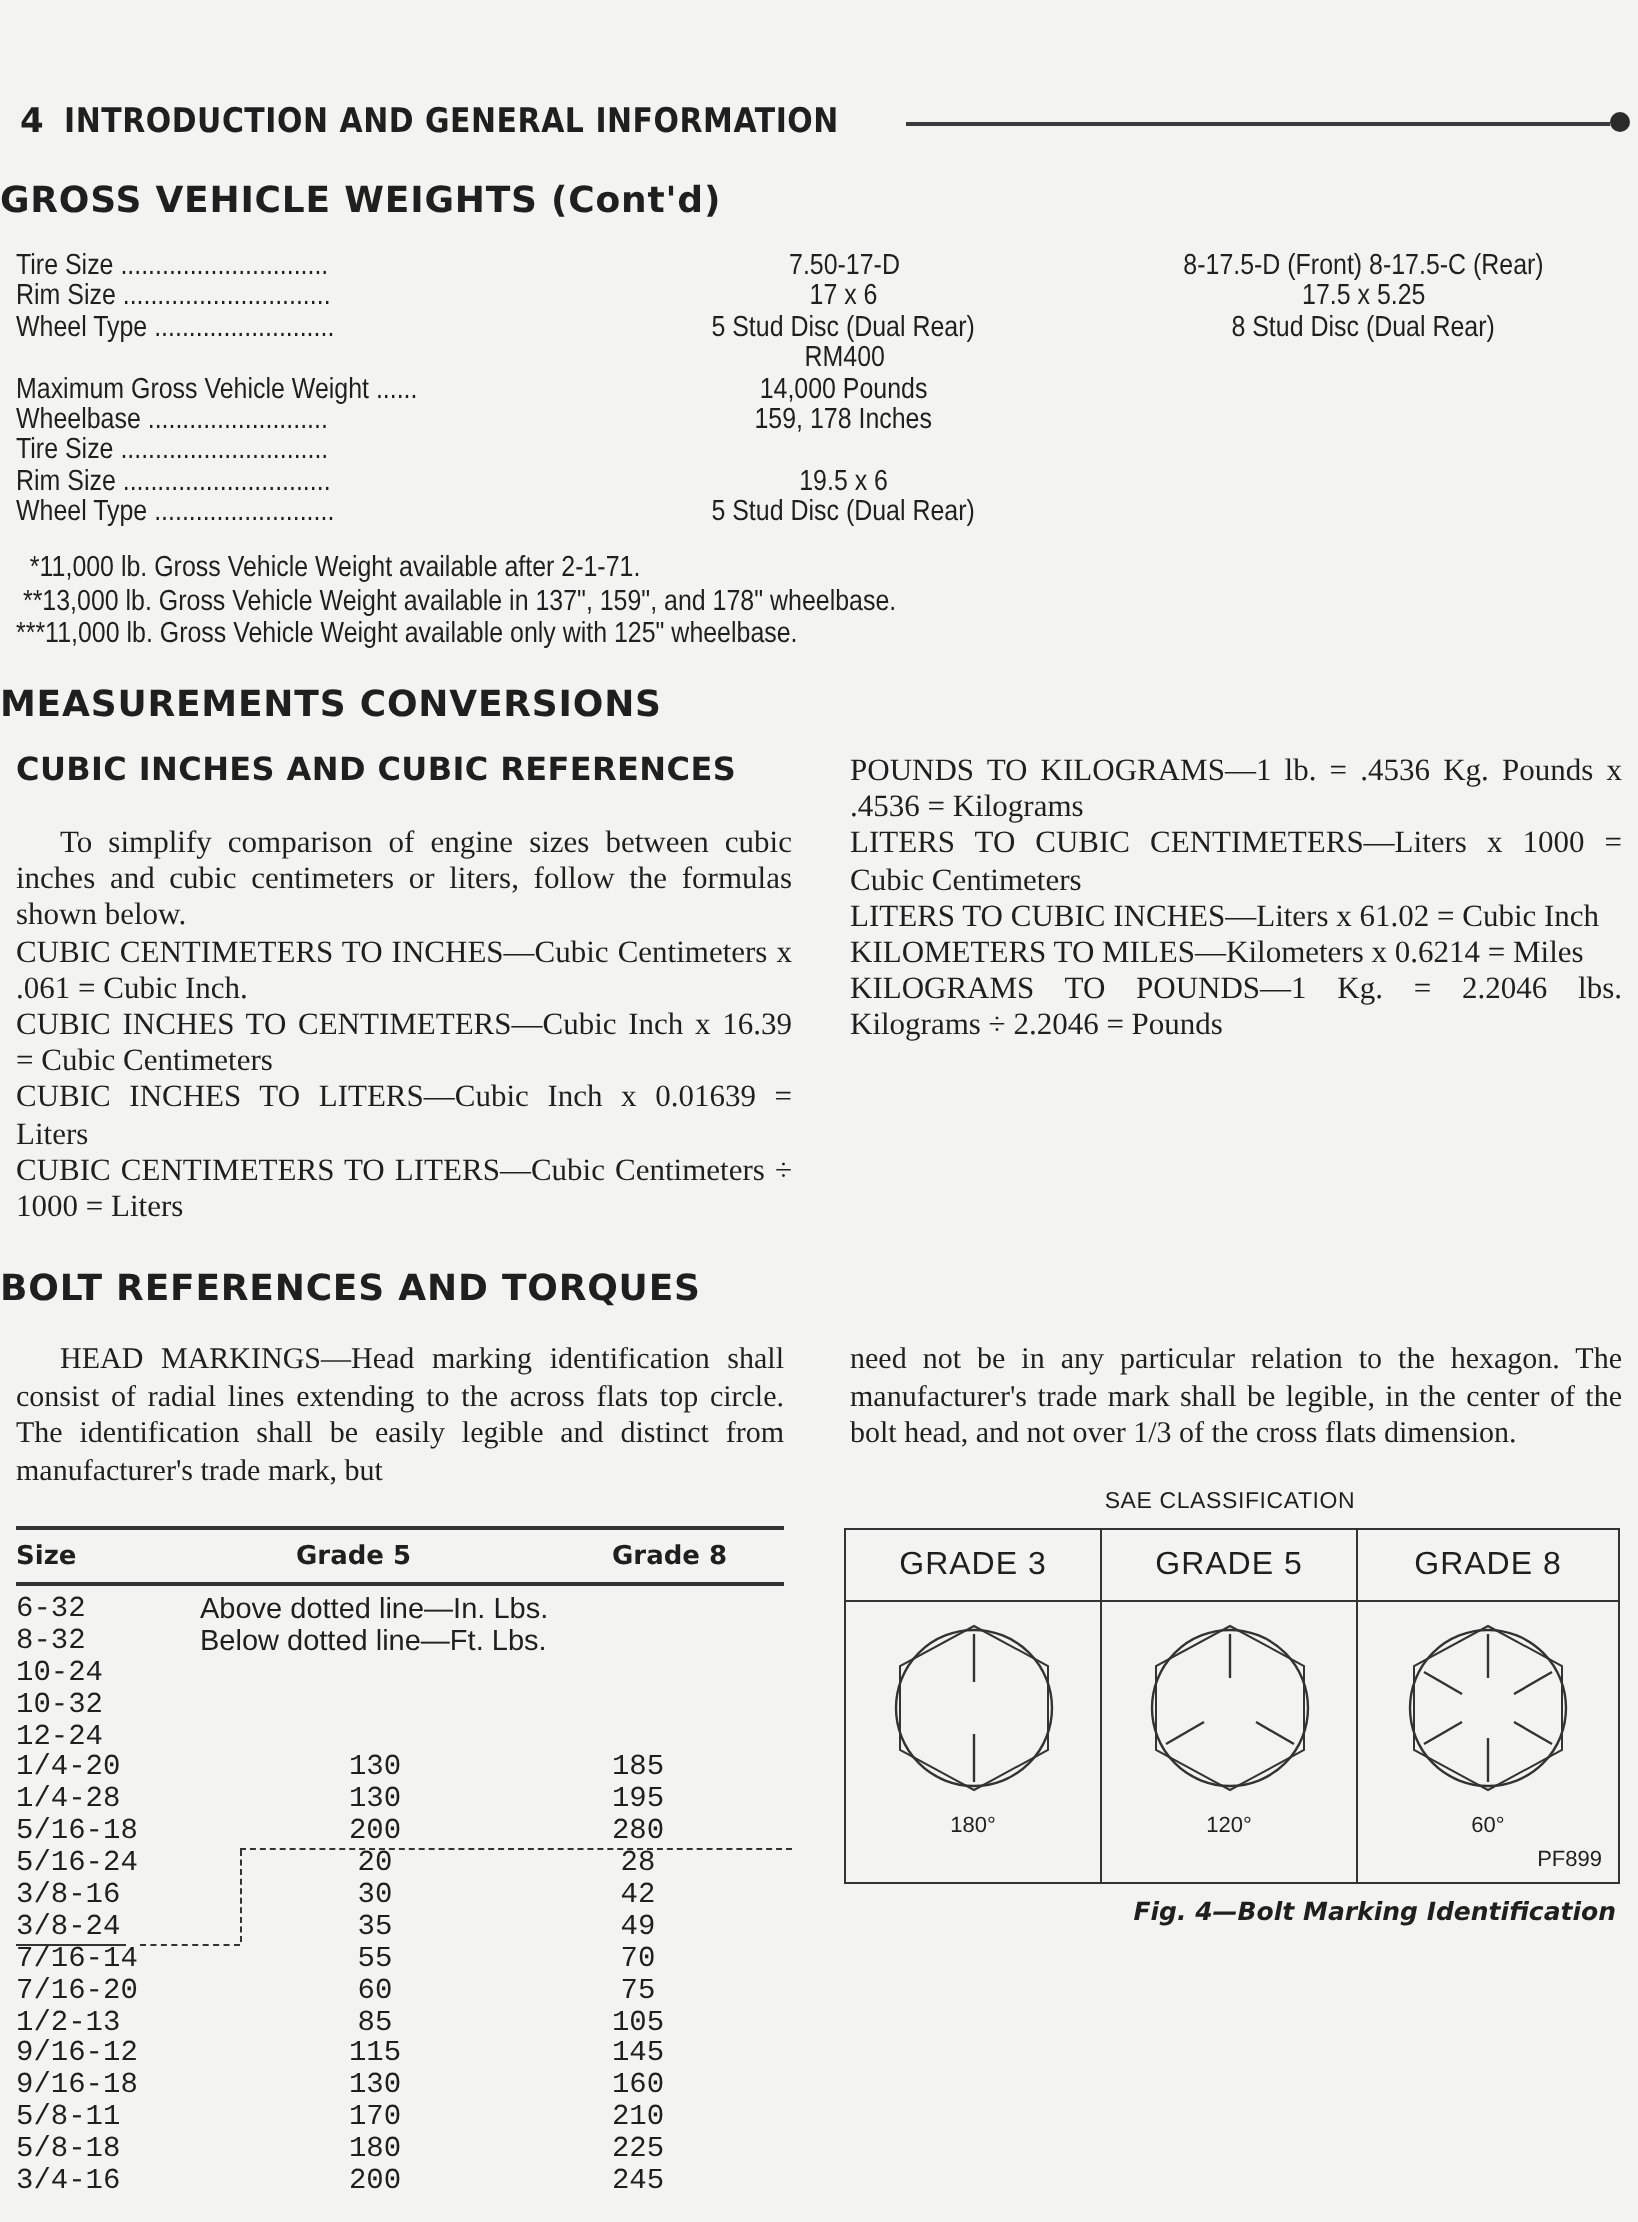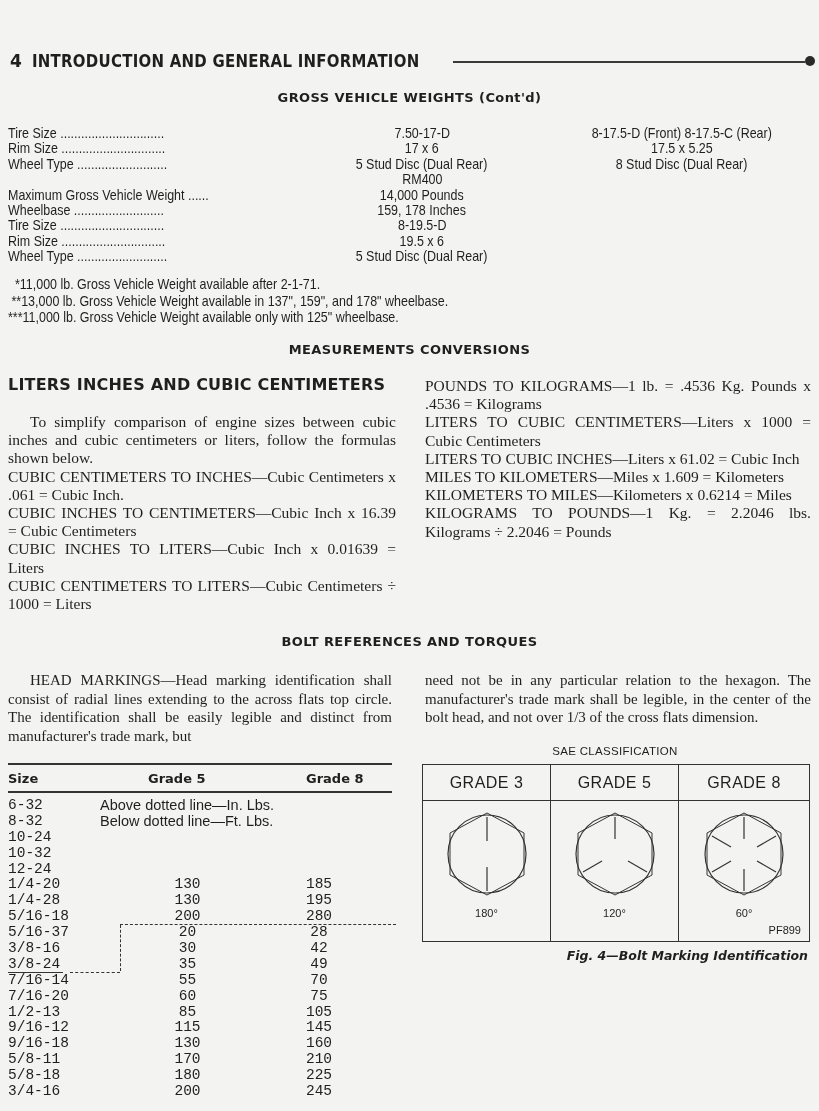--- a/index.html
+++ b/index.html
@@ -13,21 +13,21 @@
   .abs { position: absolute; }
   .sans-b { font-family: "DejaVu Sans", sans-serif; font-weight: bold; }
 
   
   .page-header { left: 10px; top: 50px; width: 809px; height: 22px; display: flex; align-items: center; }
   .page-header .num { font-size: 17px; margin-right: 10px; letter-spacing: 0.3px; }
   .page-header .title { font-size: 17px; letter-spacing: 0.3px; white-space: nowrap; transform: scaleX(0.88); transform-origin: left center; }
   .page-header .rule { position: absolute; left: 443px; right: 14px; top: 11px; height: 2px; background: #3a3a3a; }
   .page-header .dot { position: absolute; right: 4px; top: 6px; width: 10px; height: 10px; border-radius: 50%; background: #2a2a2a; }
 
-  .section-title { font-size: 13px; text-align: center; white-space: nowrap; letter-spacing: 0.4px; }
+  .section-title { font-size: 18px; text-align: left; white-space: nowrap; letter-spacing: 0.4px; }
 
   
   .spec { font-size: 14.5px; line-height: 15.4px; white-space: nowrap; }
   .spec .label { position: absolute; left: 8px; }
   .spec .v1 { position: absolute; text-align: center; width: 260px; left: 292px; }
   .spec .v2 { position: absolute; text-align: center; width: 240px; left: 562px; }
   .cond-text { display: inline-block; transform: scaleX(0.86); transform-origin: center; }
   .cond-left { display: inline-block; transform: scaleX(0.86); transform-origin: left center; }
 
   .footnotes { left: 8px; top: 276px; font-size: 14.5px; line-height: 16.5px; white-space: nowrap; }
@@ -97,55 +97,53 @@
   <div class="abs" style="top:61.6px;width:819px;height:16px;">
     <span class="label"><span class="cond-left">Maximum Gross Vehicle Weight ......</span></span>
     <span class="v1"><span class="cond-text">14,000 Pounds</span></span>
   </div>
   <div class="abs" style="top:77px;width:819px;height:16px;">
     <span class="label"><span class="cond-left">Wheelbase ..........................</span></span>
     <span class="v1"><span class="cond-text">159, 178 Inches</span></span>
   </div>
   <div class="abs" style="top:92.4px;width:819px;height:16px;">
     <span class="label"><span class="cond-left">Tire Size ..............................</span></span>
-    <span class="v1"><span class="cond-text">8-19.5-D</span></span>
   </div>
   <div class="abs" style="top:107.8px;width:819px;height:16px;">
     <span class="label"><span class="cond-left">Rim Size ..............................</span></span>
     <span class="v1"><span class="cond-text">19.5 x 6</span></span>
   </div>
   <div class="abs" style="top:123.2px;width:819px;height:16px;">
     <span class="label"><span class="cond-left">Wheel Type ..........................</span></span>
     <span class="v1"><span class="cond-text">5 Stud Disc (Dual Rear)</span></span>
   </div>
 </div>
 
 <div class="abs footnotes">
   <div style="white-space:pre;"><span class="cond-left">  *11,000 lb. Gross Vehicle Weight available after 2-1-71.</span></div>
   <div style="white-space:pre;"><span class="cond-left"> **13,000 lb. Gross Vehicle Weight available in 137", 159", and 178" wheelbase.</span></div>
   <div style="white-space:pre;"><span class="cond-left">***11,000 lb. Gross Vehicle Weight available only with 125" wheelbase.</span></div>
 </div>
 
 <div class="abs section-title sans-b" style="left:0;width:819px;top:342px;">MEASUREMENTS CONVERSIONS</div>
 
-<div class="abs sub-title sans-b">LITERS INCHES AND CUBIC CENTIMETERS</div>
+<div class="abs sub-title sans-b">CUBIC INCHES AND CUBIC REFERENCES</div>
 
 <div class="abs col-text" style="left:8px;top:413px;width:388px;">
   <p class="indent">To simplify comparison of engine sizes between cubic inches and cubic centimeters or liters, follow the formulas shown below.</p>
   <p>CUBIC CENTIMETERS TO INCHES—Cubic Centimeters x .061 = Cubic Inch.</p>
   <p>CUBIC INCHES TO CENTIMETERS—Cubic Inch x 16.39 = Cubic Centimeters</p>
   <p>CUBIC INCHES TO LITERS—Cubic Inch x 0.01639 = Liters</p>
   <p>CUBIC CENTIMETERS TO LITERS—Cubic Centimeters ÷ 1000 = Liters</p>
 </div>
 
 <div class="abs col-text" style="left:425px;top:377px;width:386px;">
   <p>POUNDS TO KILOGRAMS—1 lb. = .4536 Kg. Pounds x .4536 = Kilograms</p>
   <p>LITERS TO CUBIC CENTIMETERS—Liters x 1000 = Cubic Centimeters</p>
   <p>LITERS TO CUBIC INCHES—Liters x 61.02 = Cubic Inch</p>
-  <p>MILES TO KILOMETERS—Miles x 1.609 = Kilometers</p>
   <p>KILOMETERS TO MILES—Kilometers x 0.6214 = Miles</p>
   <p>KILOGRAMS TO POUNDS—1 Kg. = 2.2046 lbs. Kilograms ÷ 2.2046 = Pounds</p>
 </div>
 
 <div class="abs section-title sans-b" style="left:0;width:819px;top:634px;">BOLT REFERENCES AND TORQUES</div>
 
 <div class="abs col-text" style="left:8px;top:671px;width:384px;font-size:15px;line-height:18.6px;">
   <p class="indent">HEAD MARKINGS—Head marking identification shall consist of radial lines extending to the across flats top circle. The identification shall be easily legible and distinct from manufacturer's trade mark, but</p>
 </div>
 <div class="abs col-text" style="left:425px;top:671px;width:386px;font-size:15px;line-height:18.6px;">
@@ -197,21 +195,21 @@
         <span class="c1">1/4-28</span>
         <span class="c2">130</span>
         <span class="c3">195</span>
       </div>
     <div class="trow">
         <span class="c1">5/16-18</span>
         <span class="c2">200</span>
         <span class="c3">280</span>
       </div>
     <div class="trow">
-        <span class="c1">5/16-37</span>
+        <span class="c1">5/16-24</span>
         <span class="c2">20</span>
         <span class="c3">28</span>
       </div>
     <div class="trow">
         <span class="c1">3/8-16</span>
         <span class="c2">30</span>
         <span class="c3">42</span>
       </div>
     <div class="trow">
         <span class="c1">3/8-24</span>

